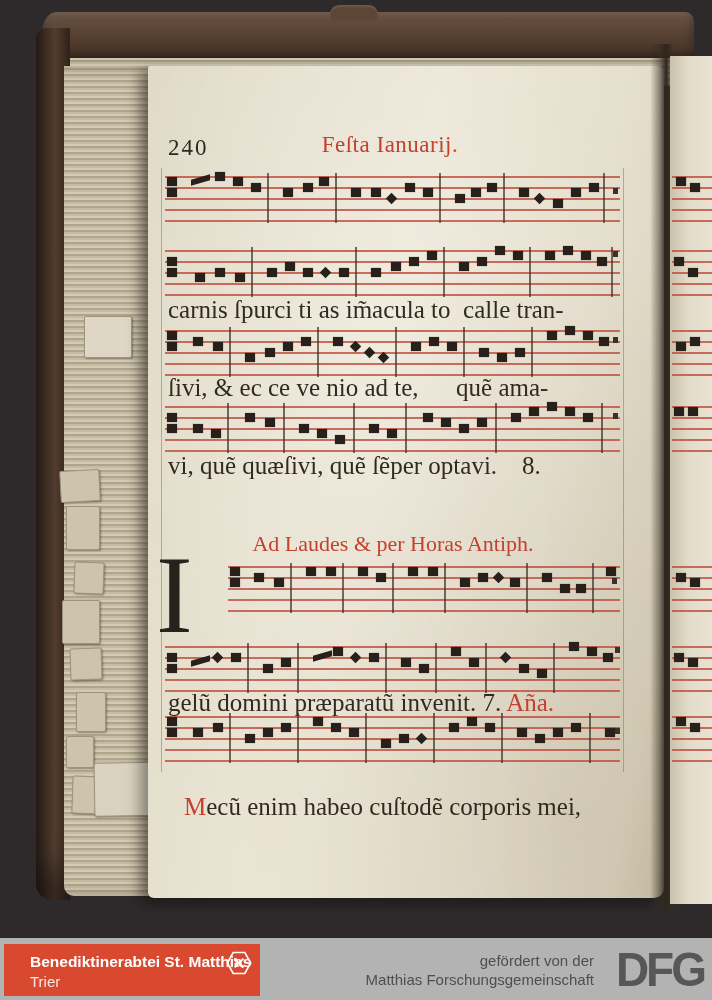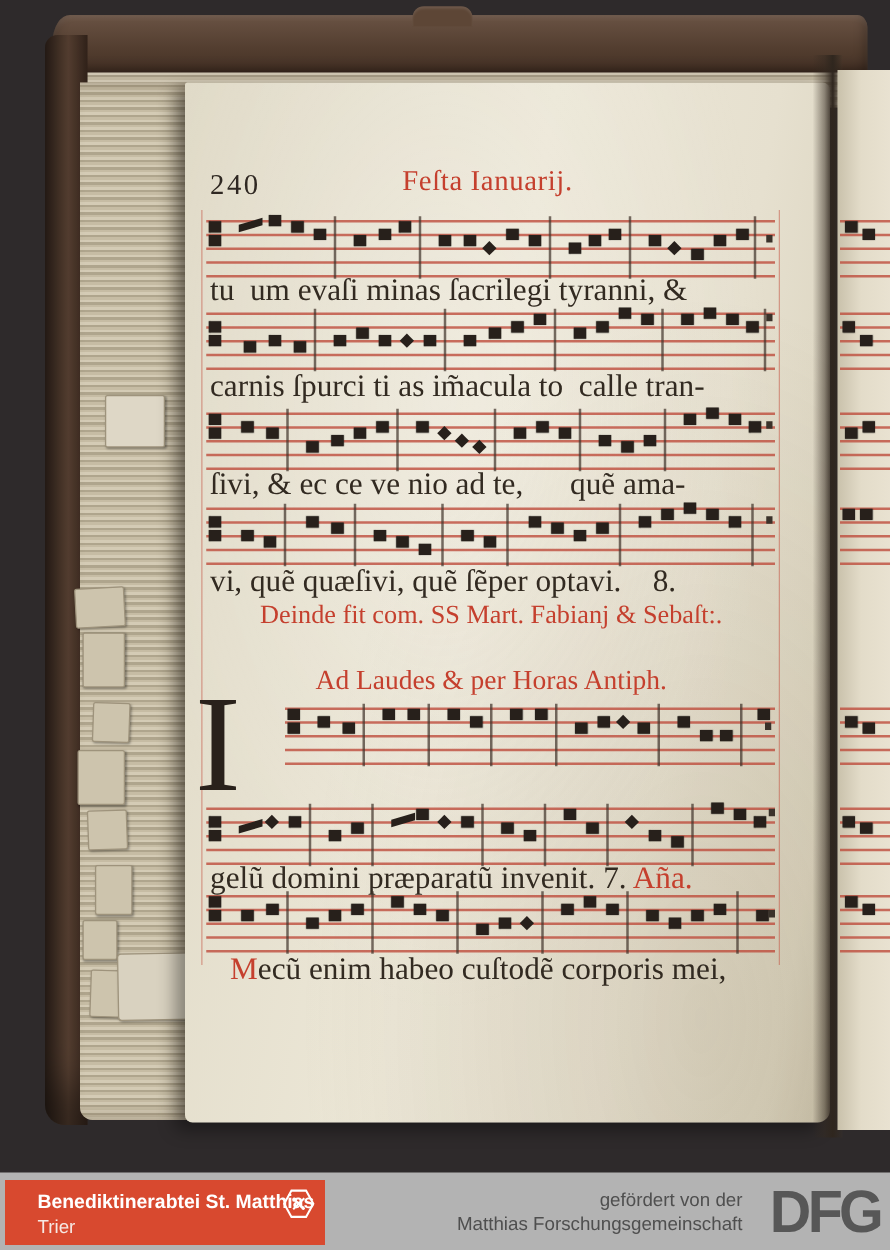--- a/index.html
+++ b/index.html
@@ -51,21 +51,21 @@
   
   .pagenum{position:absolute;left:168px;top:135px;font-size:23px;color:#2f2822;letter-spacing:2px;}
   .hdr{position:absolute;left:250px;top:132px;width:280px;text-align:center;font-size:23px;
        color:#c5402e;letter-spacing:.5px;}
   .lyric{position:absolute;left:168px;width:456px;font-size:25px;color:#322a21;white-space:pre;}
   .rub{position:absolute;left:150px;width:486px;text-align:center;font-size:21px;color:#c5402e;white-space:pre;}
   .ink{color:#322a21;} .redink{color:#c5402e;}
   .l1{top:219px;} .l2{top:296px;} .l3{top:374px;} .l4{top:452px;}
   .r1{top:479px;} .r2{top:504px;font-size:22px;} .r3{top:531px;font-size:22px;}
   .initI{position:absolute;left:156px;top:550px;font-size:110px;line-height:.82;color:#29211b;}
-  .l5{top:612px;left:224px;} .l6{top:689px;} .l7{top:762px;left:184px;}
+  .l5{top:612px;left:224px;} .l6{top:689px;} .l7{top:793px;left:184px;}
   
   .staff{position:absolute;height:44px;}
   .sline{position:absolute;left:0;right:0;height:1.6px;background:rgba(190,76,60,.8);}
   .nsq{position:absolute;width:10px;height:9px;background:#27201b;box-shadow:0 0 1px rgba(0,0,0,.5);}
   .ndi{position:absolute;width:9px;height:9px;background:#27201b;transform:rotate(45deg) scale(.9);}
   .nob{position:absolute;width:19px;height:6px;background:#27201b;transform:skewY(-16deg);}
   .ncu{position:absolute;width:5px;height:6px;background:#3a322a;}
   .nbar{position:absolute;top:-3px;width:1.5px;height:50px;background:rgba(62,50,42,.7);}
   
   .footer{position:absolute;left:0;top:938px;width:712px;height:62px;background:#b3b3b3;
@@ -107,26 +107,24 @@
   </div>
   <div class="gutter"></div>
   <div class="sliver"></div>
 
   <div class="ruleV ruleL"></div>
   <div class="ruleV ruleR"></div>
 
   <div class="pagenum">240</div>
   <div class="hdr">Feſta Ianuarij.</div>
 
-  <div class="lyric l1">tu  um evaſi minas ſacrilegi tyranni, &amp;</div>
   <div class="lyric l2">carnis ſpurci ti as im̃acula to  calle tran-</div>
   <div class="lyric l3">ſivi, &amp; ec ce ve nio ad te,      quẽ ama-</div>
   <div class="lyric l4">vi, quẽ quæſivi, quẽ ſẽper optavi.    8.</div>
 
-  <div class="rub r1">Deinde fit com. SS Mart. Fabianj &amp; Sebaſt:.</div>
   <div class="rub r3">Ad Laudes &amp; per Horas Antiph.</div>
 
   <div class="initI">I</div>
   <div class="lyric l6"><span class="ink">gelũ domini præparatũ invenit. 7. </span><span class="redink">Aña.</span></div>
   <div class="lyric l7"><span class="redink">M</span><span class="ink">ecũ enim habeo cuſtodẽ corporis mei,</span></div>
 
   <div id="music-layer">
       <div class="staff" style="left: 165px; top: 176px; width: 455px;">
         <div class="sline" style="top: 0px;"></div>
         <div class="sline" style="top: 11px;"></div>

